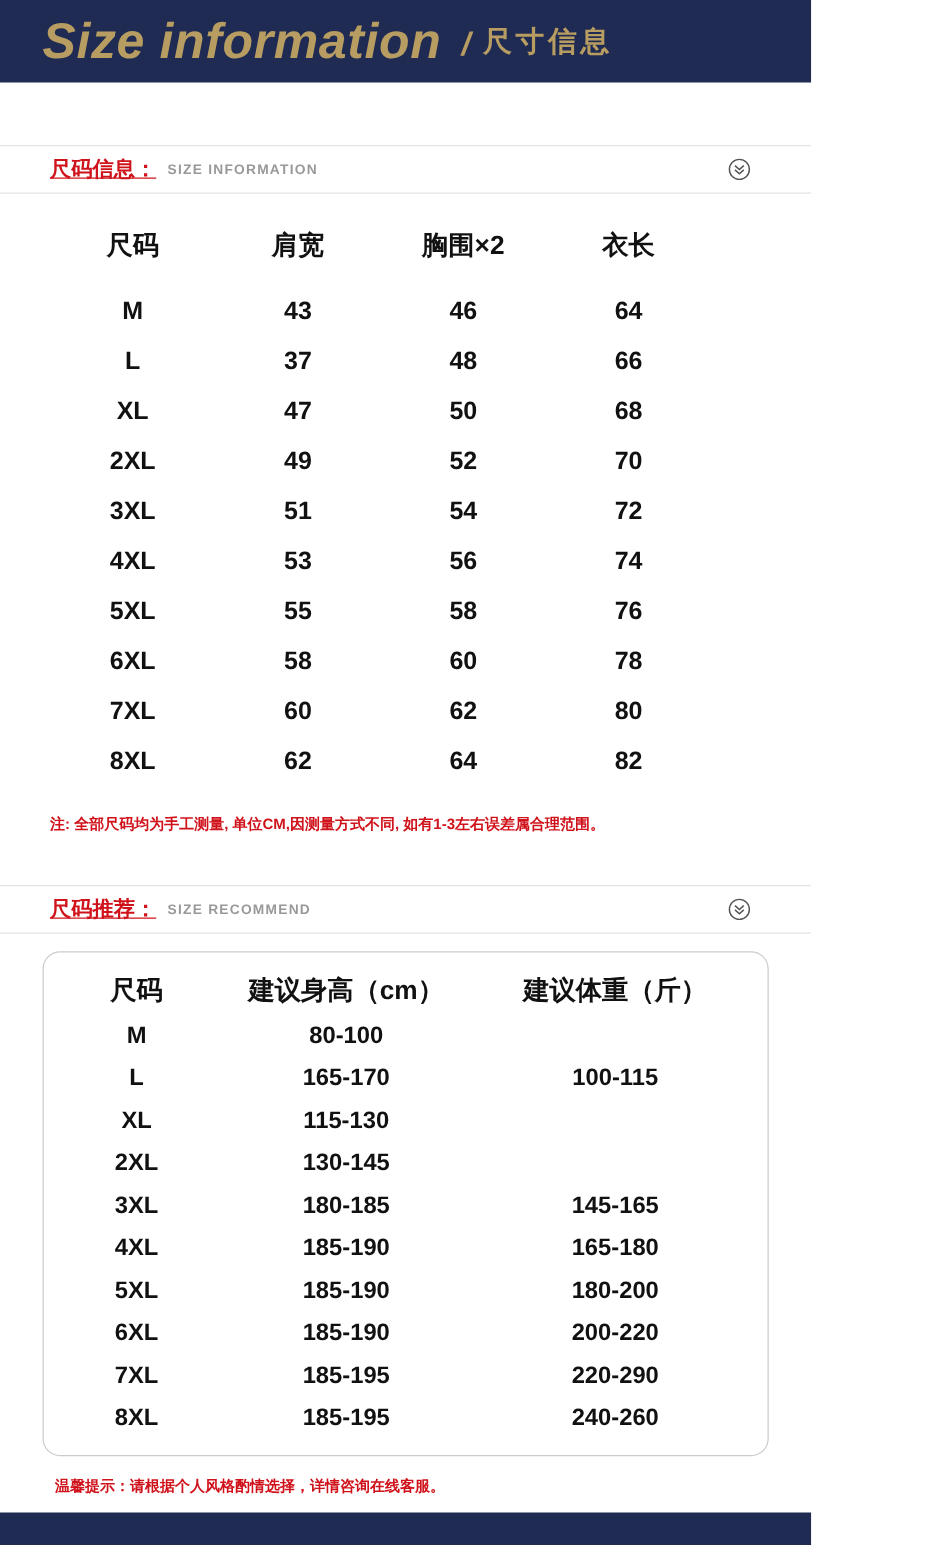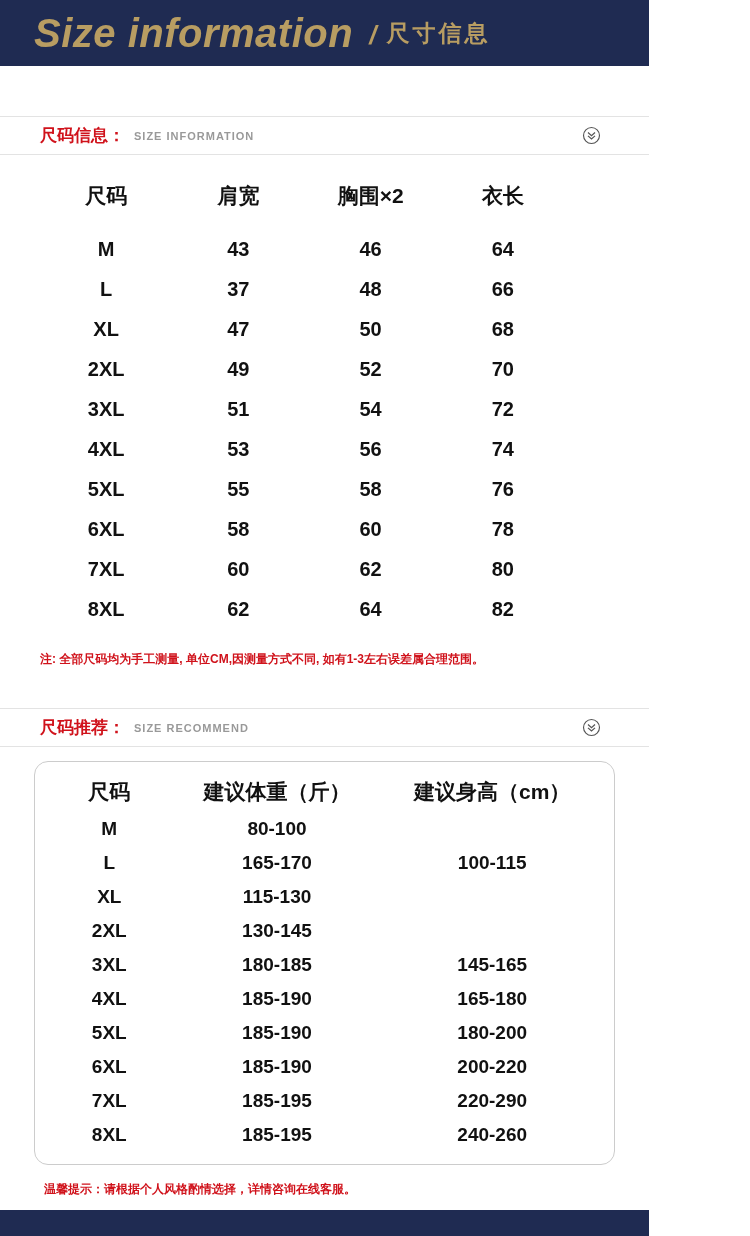--- a/index.html
+++ b/index.html
@@ -53,20 +53,21 @@
     border-top:1px solid var(--line,#e3e3e3);
     border-bottom:1px solid var(--line,#e3e3e3);
     padding:7px 48px 7px 40px;
   }
   .sec1 .sec-header { margin-top:50px; }
   .sec2 .sec-header { margin-top:40px; }
   .sec-title-zh {
     color:var(--red,#d0121b);
     font-weight:700;
     font-size:17px;
+    text-decoration:underline;
   }
   .sec-title-en {
     color:var(--gray,#999);
     font-weight:700;
     font-size:11px;
     margin-left:9px;
     letter-spacing:1px;
   }
   .collapse-icon { margin-left:auto; display:flex; cursor:pointer; }
 
@@ -223,22 +224,22 @@
           <path d="M6.3 6.8l3.7 3.3 3.7-3.3" fill="none" stroke="#555" stroke-width="1.3"></path>
           <path d="M6.3 10.4l3.7 3.3 3.7-3.3" fill="none" stroke="#555" stroke-width="1.3"></path>
         </svg>
       </span>
     </div>
 
     <div class="rec-box">
       <div class="rec-table">
         <div class="trow thead">
             <div class="tcell">尺码</div>
+            <div class="tcell">建议身高（cm）</div>
             <div class="tcell">建议体重（斤）</div>
-            <div class="tcell">建议身高（cm）</div>
           </div>
         <div class="tbody">
             <div class="trow">
               <div class="tcell">M</div>
               <div class="tcell">80-100</div>
             </div>
             <div class="trow">
               <div class="tcell">L</div>
               <div class="tcell">165-170</div>
               <div class="tcell">100-115</div>

